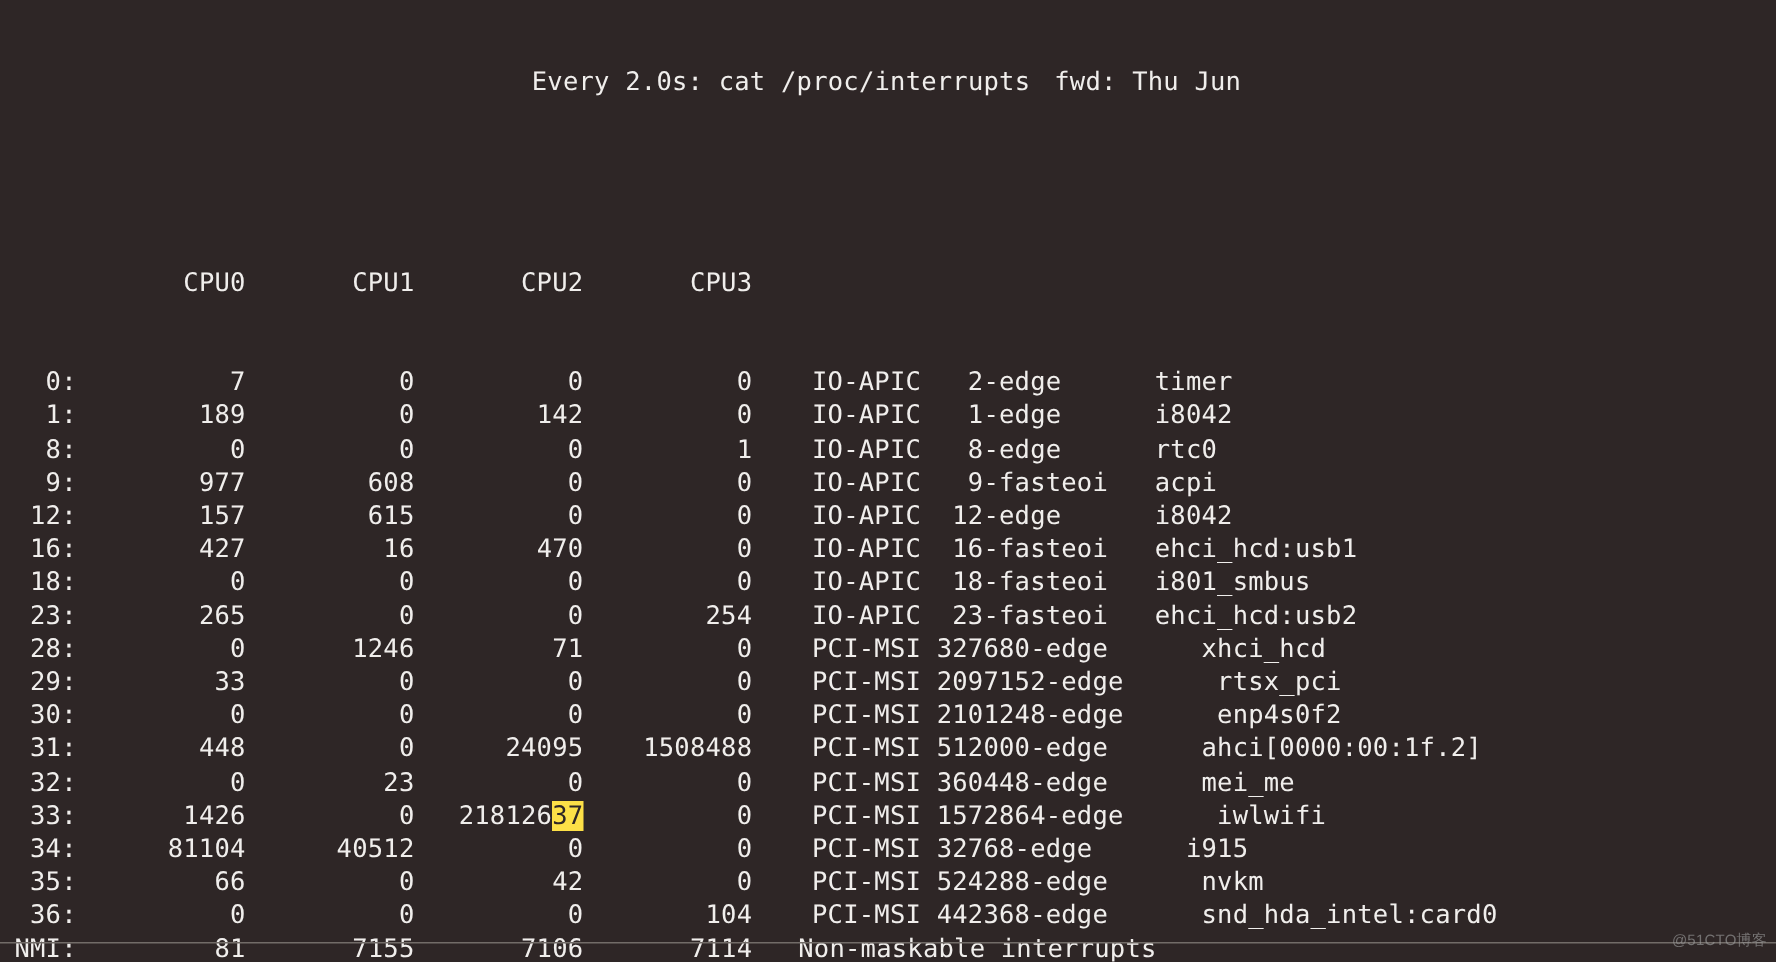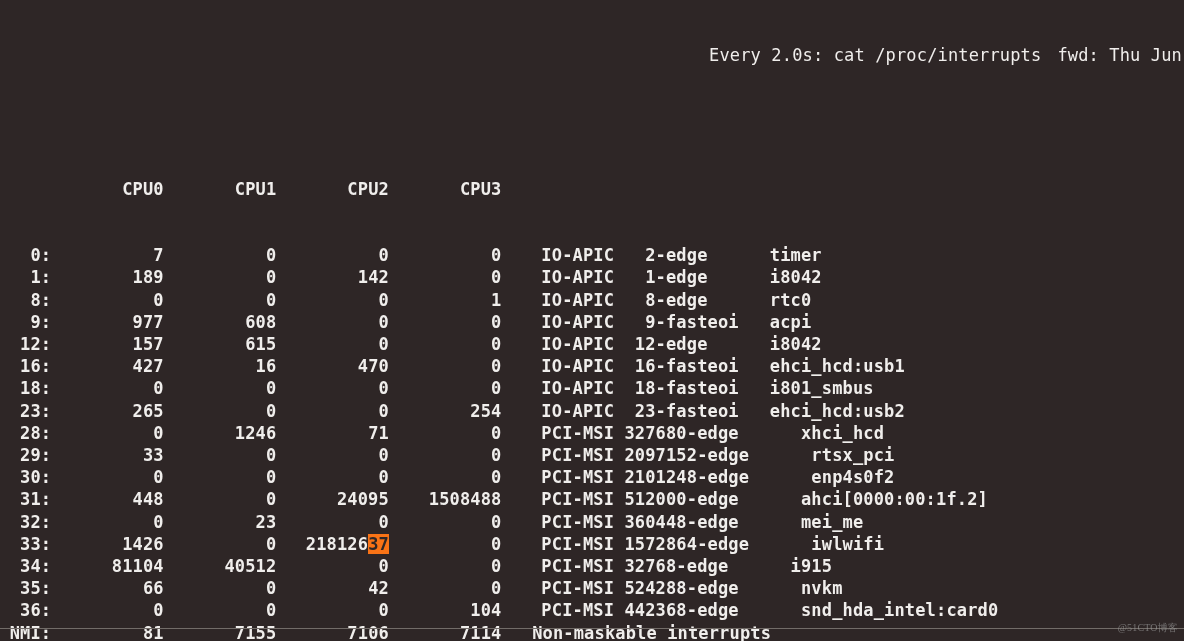--- a/index.html
+++ b/index.html
@@ -14,48 +14,47 @@
     font-size: 17px;
     line-height: 22.2px;
     letter-spacing: 0.15px;
   }
   .terminal {
     padding: 0;
     white-space: pre;
   }
   .topbar {
     display: flex;
-    justify-content: flex-end;
+    justify-content: center;
     padding: 0 2px 0 0;
     gap: 16px;
   }
   .row {
     display: flex;
-    font-weight: bold;
   }
   .hdr-irq { width: 5ch; display:inline-block; }
   .hdr-cpu { width: 11ch; text-align: right; display:inline-block; padding-right:0; }
   .c-irq  { width: 5ch; text-align: right; display:inline-block; }
   .c-cpu  { width: 11ch; text-align: right; display:inline-block; }
   .c-pad  { width: 3ch; display:inline-block; }
   .c-ctrl { width: 8ch; display:inline-block;text-align:right; }
   .c-src  { display:inline-block; }
   .hl {
-    background: #f97316;
+    background: #fde047;
     color: #2e2626;
   }
   .blank { height: 22.2px; }
   .watermark {
     position: absolute;
     bottom: 2px;
     right: 6px;
     font-size: 10px;
     color: #999;
     opacity: 0.65;
-    font-family: Liberation Serif, serif;
+    font-family: Liberation Sans, sans-serif;
   }
   .divider {
     position:absolute;
     bottom:12px; left:0; right:0; height:1px; background:#726c68;
   }
 </style>
 </head>
 <body>
 
 <div class="terminal">

